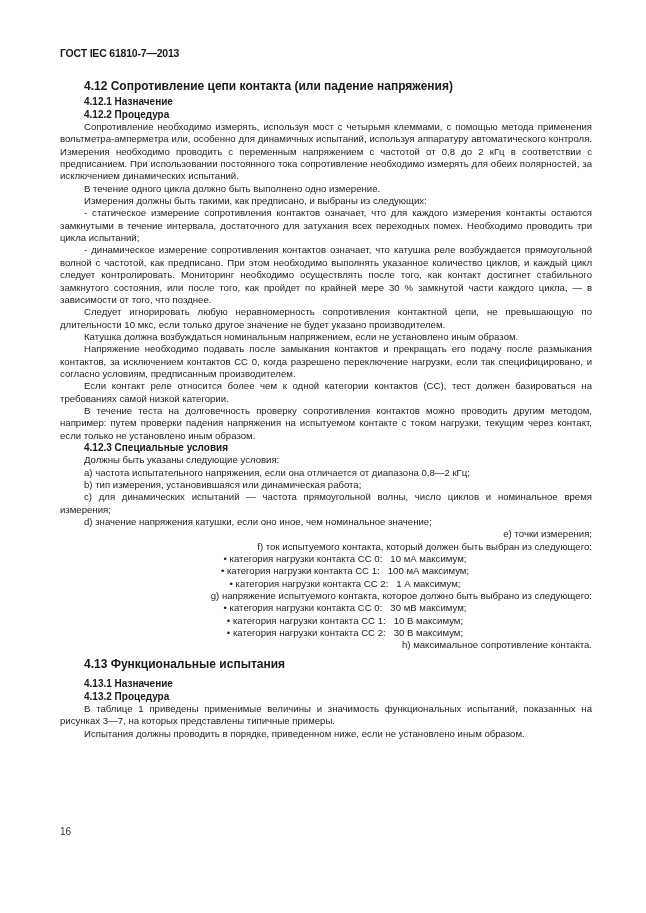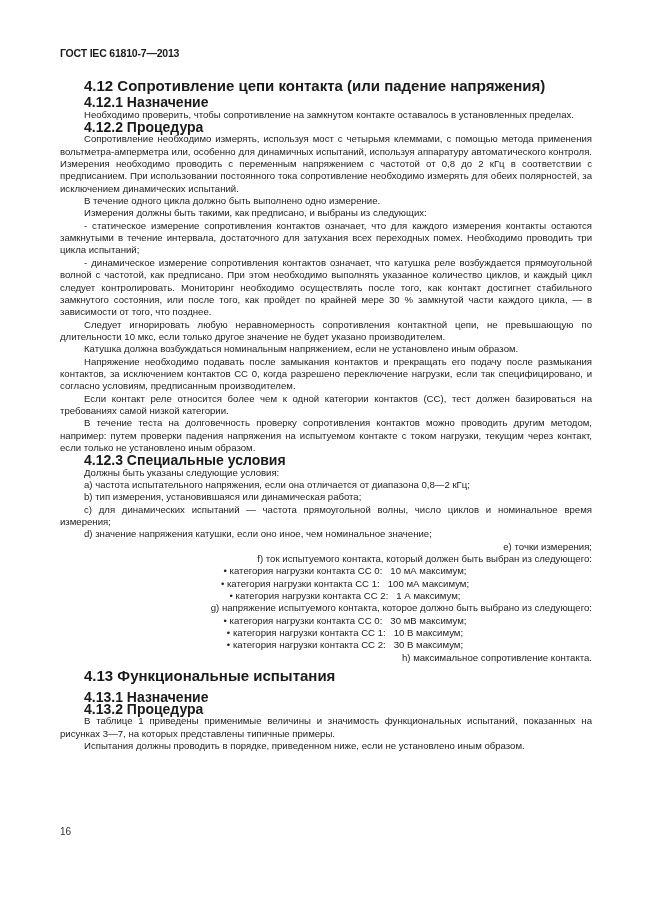--- a/index.html
+++ b/index.html
@@ -2,39 +2,38 @@
 <html><head>
 <meta charset="utf-8">
 <style>
   html, body { margin: 0; padding: 0; background: #ffffff; }
   body { width: 646px; height: 913px; position: relative; overflow: hidden;
          font-family: "Liberation Sans", sans-serif; color: #222; }
   .page { position: absolute; left: 0; top: 0; width: 646px; height: 913px; }
   .doc-header { position: absolute; left: 60px; top: 47px; font-size: 10.5px; font-weight: bold; letter-spacing: -0.2px; color: #1a1a1a; }
   .content { position: absolute; left: 60px; top: 80px; width: 532px; font-size: 9.6px; line-height: 12.35px; text-align: justify; }
   .h { font-weight: bold; padding-left: 24px; color: #1a1a1a; }
-  .h.sec { font-size: 15px; margin-bottom: 4px; }
-  .h.sub { font-size: 14px; }
+  .h.sec { font-size: 12px; margin-bottom: 4px; }
+  .h.sub { font-size: 10px; }
   .p { text-indent: 24px; }
   .li { padding-left: 24px; text-align: right; }
   .bul { padding-left: 38px; text-align: center; white-space: pre; }
   .gap { height: 6px; }
   .gap2 { height: 4px; }
   .page-num { position: absolute; left: 60px; top: 826px; font-size: 10px; color: #333; }
 </style>
 </head>
 <body>
 
 <div class="page">
   <div class="doc-header">ГОСТ IEC 61810-7—2013</div>
 
   <div class="content">
     <div class="h sec">4.12 Сопротивление цепи контакта  (или падение напряжения)</div>
     <div class="h sub">4.12.1 Назначение</div>
-    <div class="p">Необходимо проверить, чтобы сопротивление на замкнутом контакте оставалось в установленных пределах.</div>
     <div class="h sub">4.12.2 Процедура</div>
     <div class="p">Сопротивление необходимо измерять, используя мост с четырьмя клеммами, с помощью метода применения вольтметра-амперметра или, особенно для динамичных испытаний, используя аппаратуру автоматического контроля. Измерения необходимо проводить с переменным напряжением с частотой от 0,8 до 2 кГц в соответствии с предписанием. При использовании постоянного тока сопротивление необходимо измерять для обеих полярностей, за исключением динамических испытаний.</div>
     <div class="p">В течение одного цикла должно быть выполнено одно измерение.</div>
     <div class="p">Измерения должны быть такими, как предписано, и выбраны из следующих:</div>
     <div class="p">- статическое измерение сопротивления контактов означает, что для каждого измерения контакты остаются замкнутыми в течение интервала, достаточного для затухания всех переходных помех. Необходимо проводить три цикла испытаний;</div>
     <div class="p">- динамическое измерение сопротивления контактов означает, что катушка реле возбуждается прямоугольной волной с частотой, как предписано. При этом необходимо выполнять указанное количество циклов, и каждый цикл следует контролировать. Мониторинг необходимо осуществлять после того, как контакт достигнет стабильного замкнутого состояния, или после того, как пройдет по крайней мере 30 % замкнутой части каждого цикла, — в зависимости от того, что позднее.</div>
     <div class="p">Следует игнорировать любую неравномерность сопротивления контактной цепи, не превышающую по длительности 10 мкс, если только другое значение не будет указано производителем.</div>
     <div class="p">Катушка должна возбуждаться номинальным напряжением, если не установлено иным образом.</div>
     <div class="p">Напряжение необходимо подавать после замыкания контактов и прекращать его подачу после размыкания контактов, за исключением контактов CC 0, когда разрешено переключение нагрузки, если так специфицировано, и согласно условиям, предписанным производителем.</div>
     <div class="p">Если контакт реле относится более чем к одной категории контактов (CC), тест должен базироваться на требованиях самой низкой категории.</div>

